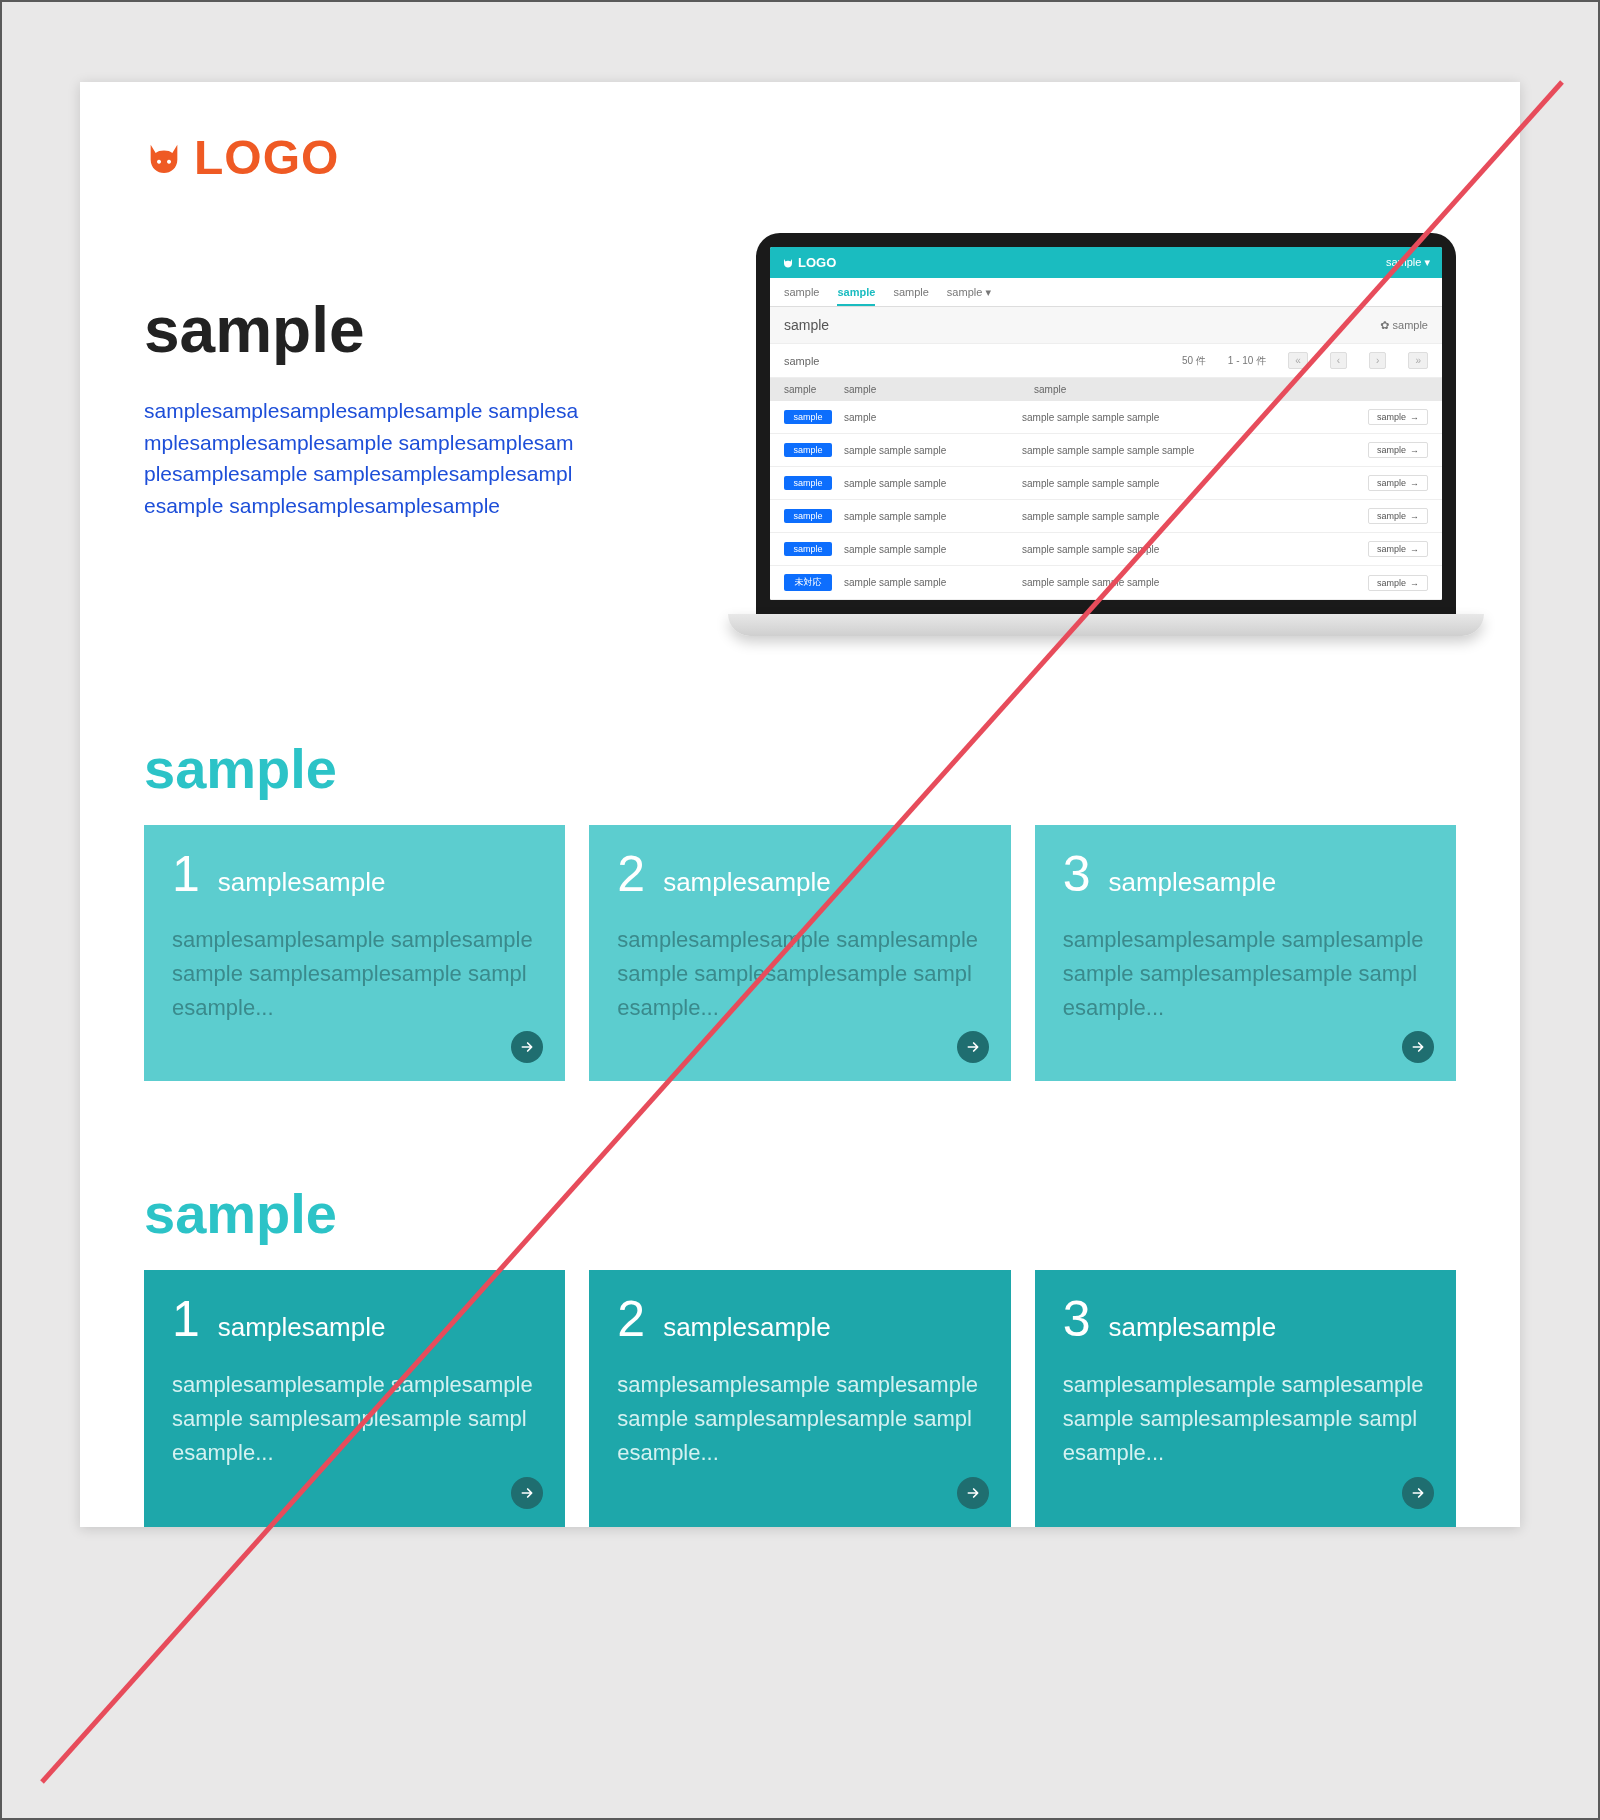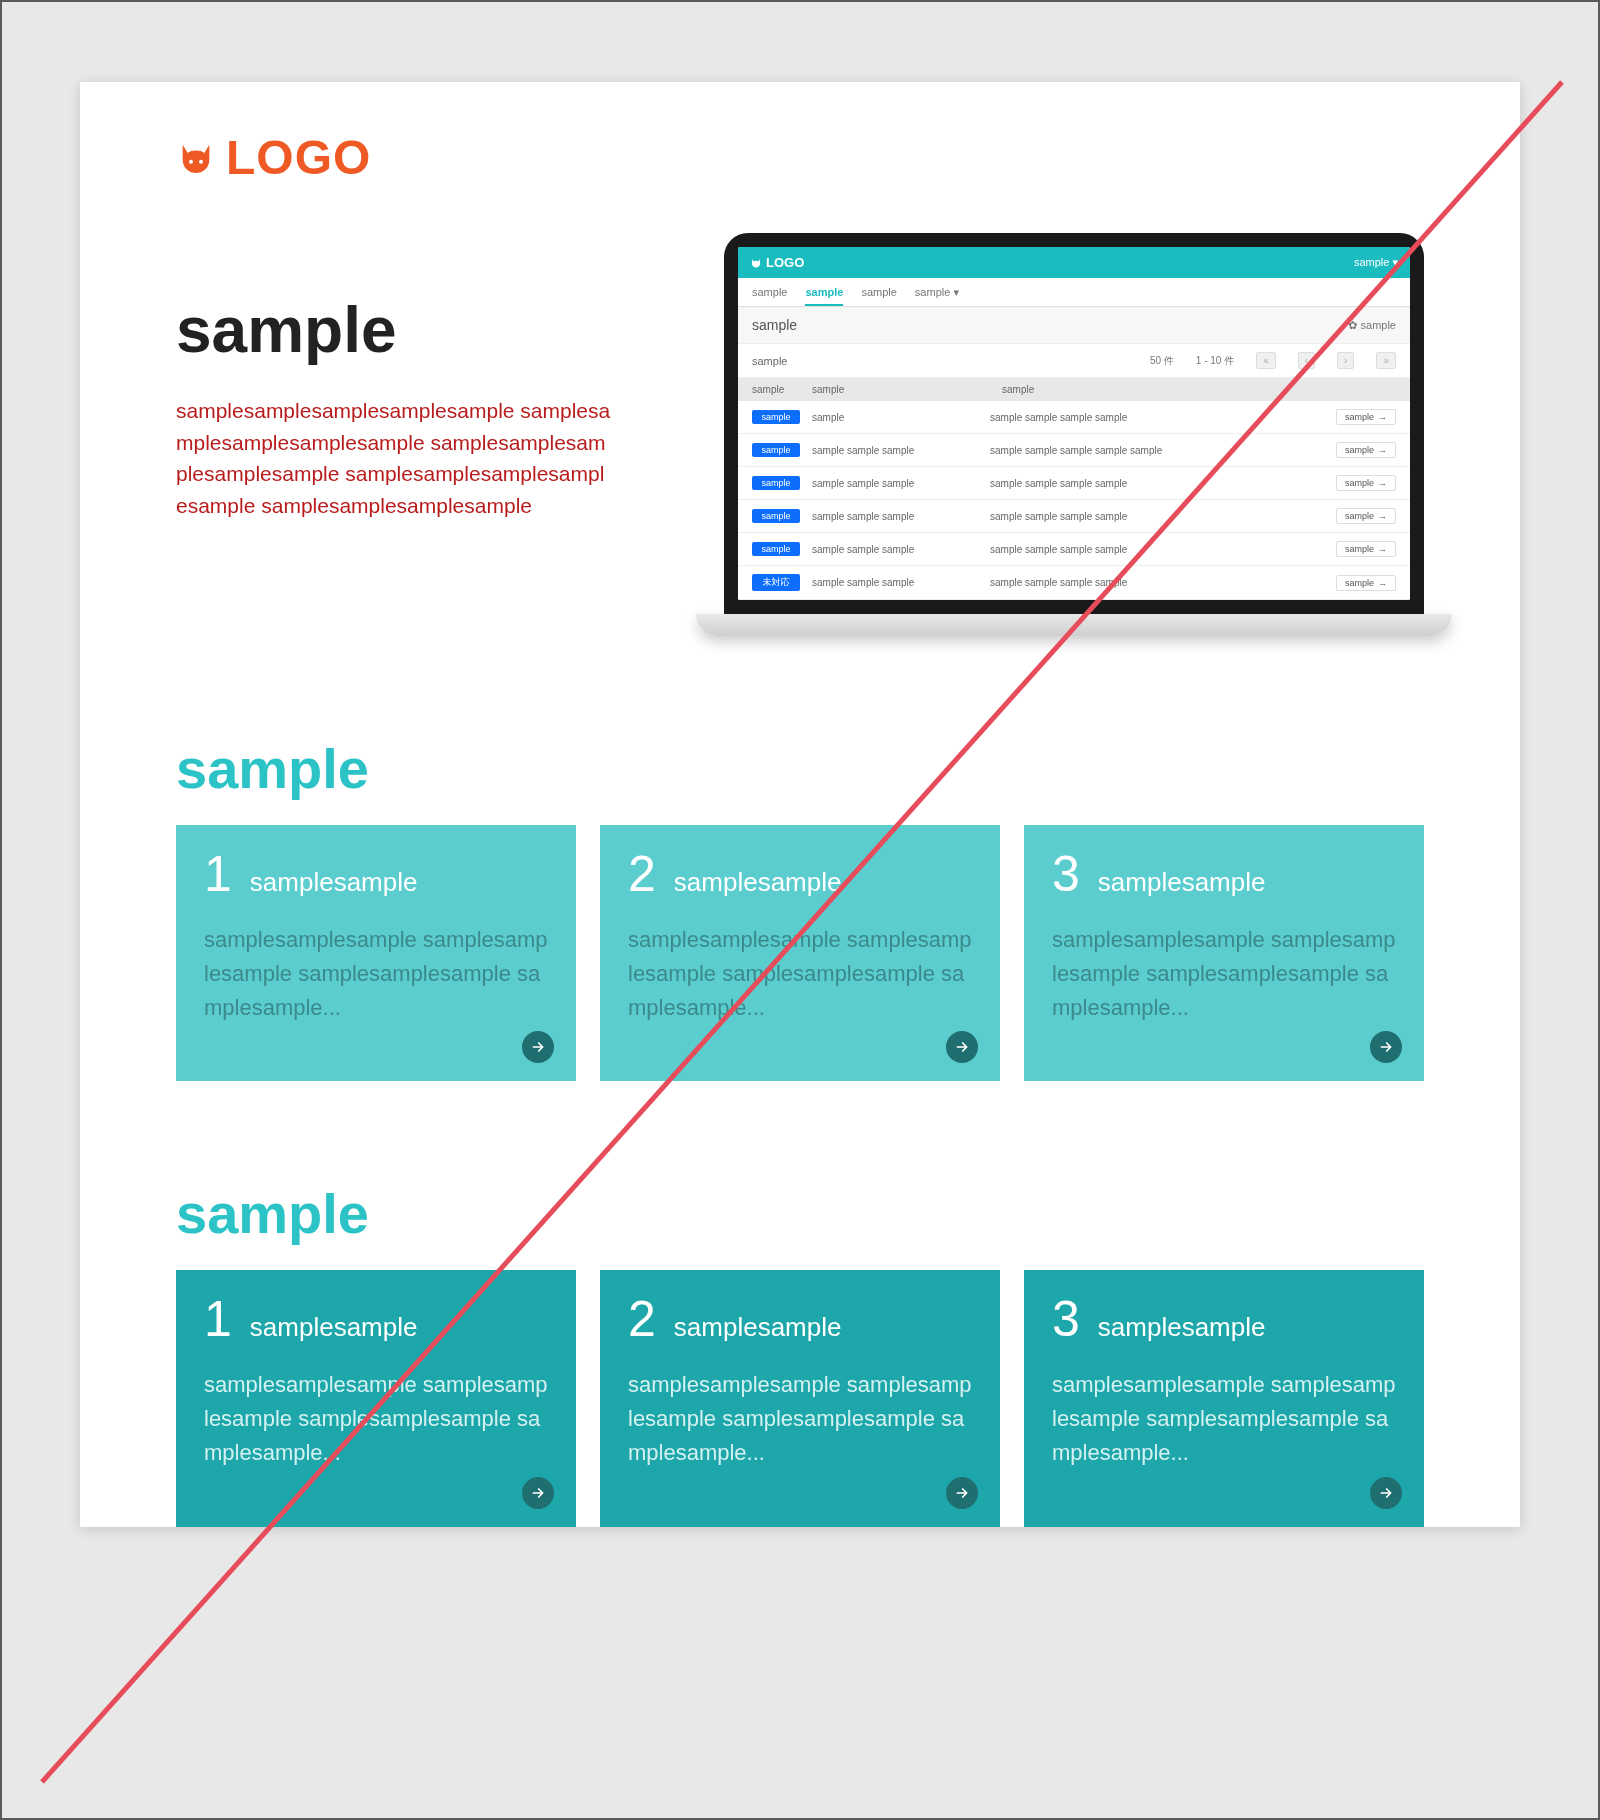--- a/index.html
+++ b/index.html
@@ -9,21 +9,21 @@
   padding: 40px;
   width: 1600px;
   height: 1820px;
   border: 2px solid #5a5a5a;
   position: relative;
 }
 .page {
   background: #fff;
   width: 1440px;
   margin: 40px auto 8px;
-  padding: 48px 96px 0;
+  padding: 48px 64px 0;
   box-shadow: 0 2px 12px rgba(0,0,0,0.15);
   position: relative;
 }
 .logo-row {
   display: flex;
   align-items: center;
   gap: 10px;
 }
 .cat-icon { width: 40px; height: 40px; }
 .cat-icon svg { fill: #ef5a24; }
@@ -33,21 +33,21 @@
   color: #ef5a24;
   letter-spacing: 1px;
 }
 .hero {
   display: flex;
   margin-top: 48px;
   gap: 40px;
 }
 .hero-left { flex: 0 0 440px; padding-top: 60px; }
 .hero-title { font-size: 64px; font-weight: 600; color: #222; margin-bottom: 28px; }
-.hero-body { font-size: 21px; line-height: 1.5; color: #b91c1c; word-break: break-all; }
+.hero-body { font-size: 21px; line-height: 1.5; color: #1d4ed8; word-break: break-all; }
 .hero-right { flex: 1; position: relative; }
 .laptop {
   position: relative;
   width: 700px;
   margin-left: auto;
 }
 .laptop-screen {
   background: #1a1a1a;
   border-radius: 24px 24px 0 0;
   padding: 14px;

